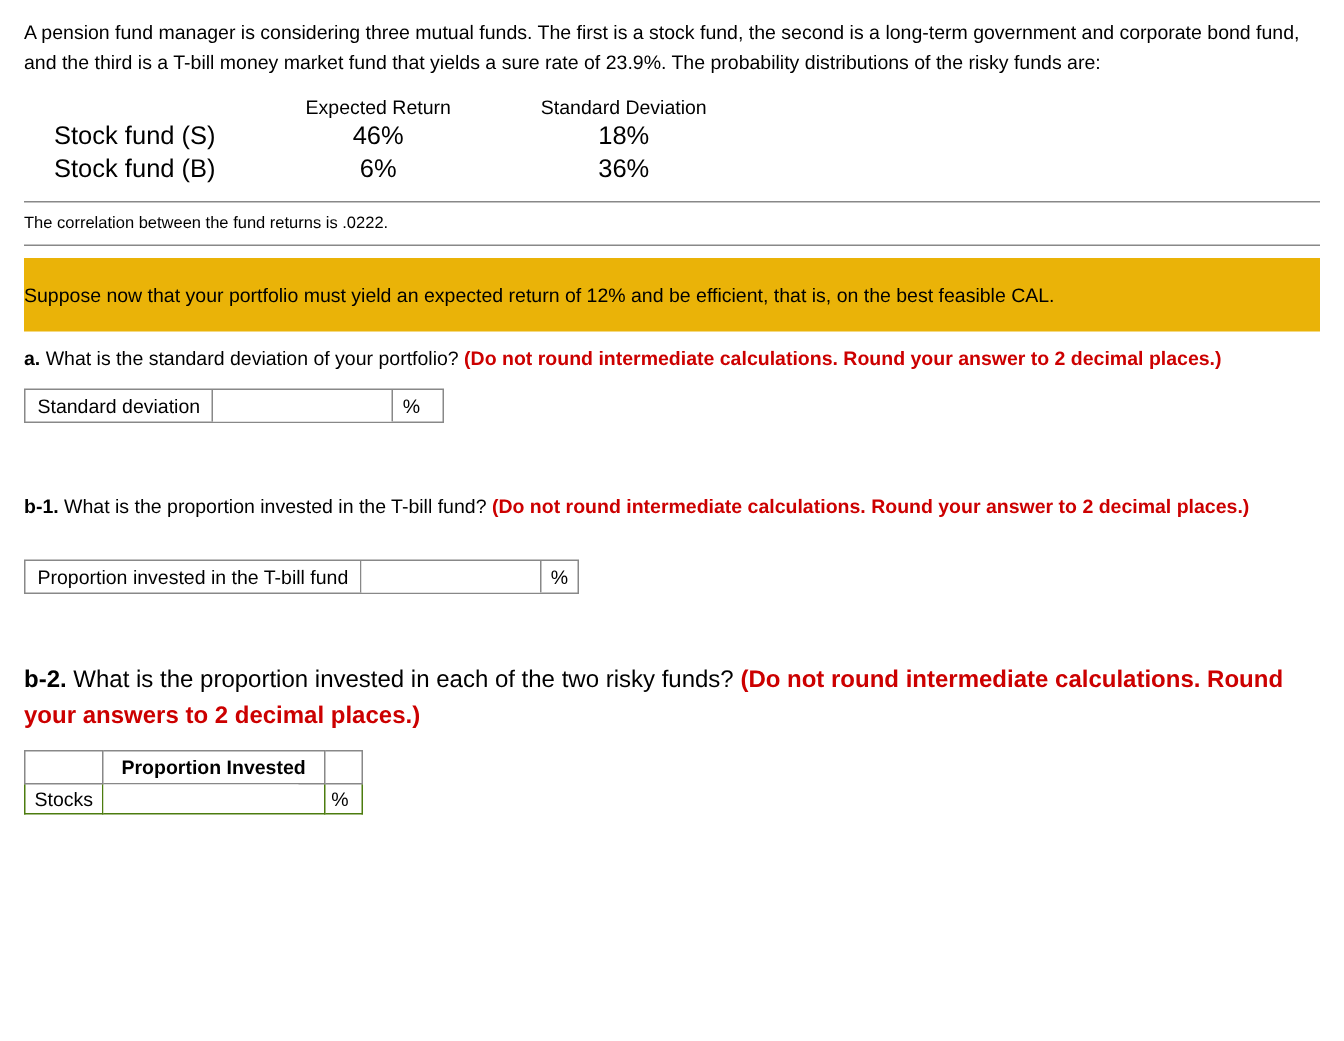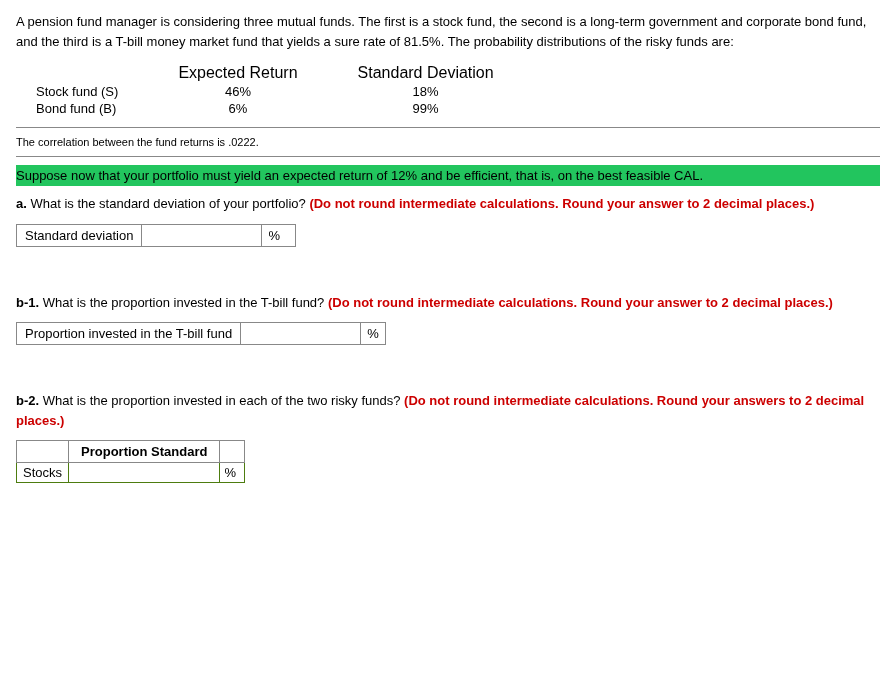--- a/index.html
+++ b/index.html
@@ -19,47 +19,47 @@
     }
     .fund-table {
       border-collapse: collapse;
       margin-left: 20px;
       margin-bottom: 10px;
     }
     .fund-table th {
       font-weight: normal;
       text-align: center;
       padding: 1px 30px;
-      font-size: 16px;
+      font-size: 13px;
     }
     .fund-table td {
       padding: 1px 30px;
-      font-size: 13px;
+      font-size: 17px;
       text-align: center;
     }
     .fund-table td:first-child {
       text-align: left;
       padding-left: 0;
     }
     .fund-table th:first-child {
       text-align: left;
       padding-left: 0;
     }
     .section-divider {
       border: none;
       border-top: 1px solid #888;
       margin: 8px 0;
     }
     .correlation-text {
       margin-bottom: 8px;
       font-size: 11px;
     }
     .highlight-box {
-      background: #22c55e;
-      padding: 3px 0;
+      background: #eab308;
+      padding: 17px 0;
       margin-bottom: 8px;
       font-size: 13px;
     }
     .question-a {
       margin-bottom: 10px;
       font-size: 13px;
       line-height: 1.5;
     }
     .question-a .red-bold {
       color: #c00;
@@ -86,27 +86,27 @@
       font-size: 13px;
       padding: 3px 4px;
       width: 120px;
       background: #fff;
     }
     .input-unit {
       padding: 3px 6px;
       font-size: 13px;
     }
     .section-b1 {
-      margin-bottom: 10px;
+      margin-bottom: 26px;
       font-size: 13px;
       line-height: 1.5;
     }
     .section-b2 {
       margin-bottom: 10px;
-      font-size: 13px;
+      font-size: 16px;
       line-height: 1.5;
     }
     .b1-input-row {
       display: flex;
       align-items: center;
       border: 1px solid #888;
       width: 370px;
       margin-bottom: 16px;
     }
     .b1-label {
@@ -161,40 +161,40 @@
       text-align: left;
       padding: 2px 4px;
     }
     .spacer {
       height: 30px;
     }
   </style>
 </head>
 <body>
 
-<p class="intro-text">A pension fund manager is considering three mutual funds. The first is a stock fund, the second is a long-term government and corporate bond fund, and the third is a T-bill money market fund that yields a sure rate of 81.5%. The probability distributions of the risky funds are:</p>
+<p class="intro-text">A pension fund manager is considering three mutual funds. The first is a stock fund, the second is a long-term government and corporate bond fund, and the third is a T-bill money market fund that yields a sure rate of 23.9%. The probability distributions of the risky funds are:</p>
 
 <table class="fund-table">
   <thead>
     <tr>
       <th></th>
       <th>Expected Return</th>
       <th>Standard Deviation</th>
     </tr>
   </thead>
   <tbody>
     <tr>
       <td>Stock fund (S)</td>
       <td>46%</td>
       <td>18%</td>
     </tr>
     <tr>
-      <td>Bond fund (B)</td>
+      <td>Stock fund (B)</td>
       <td>6%</td>
-      <td>99%</td>
+      <td>36%</td>
     </tr>
   </tbody>
 </table>
 
 <hr class="section-divider">
 
 <p class="correlation-text">The correlation between the fund returns is .0222.</p>
 
 <hr class="section-divider">
 
@@ -230,21 +230,21 @@
 
 <div class="section-b2">
   <span><strong>b-2.</strong> What is the proportion invested in each of the two risky funds?</span>
   <span class="red-bold" style="color: rgb(204, 0, 0); font-weight: bold;">(Do not round intermediate calculations. Round your answers to 2 decimal places.)</span>
 </div>
 
 <table class="proportion-table">
   <thead>
     <tr>
       <th></th>
-      <th>Proportion Standard</th>
+      <th>Proportion Invested</th>
       <th></th>
     </tr>
   </thead>
   <tbody>
     <tr>
       <td>Stocks</td>
       <td class="input-cell">
         <input type="text" style="">
       </td>
       <td class="unit-cell">%</td>

